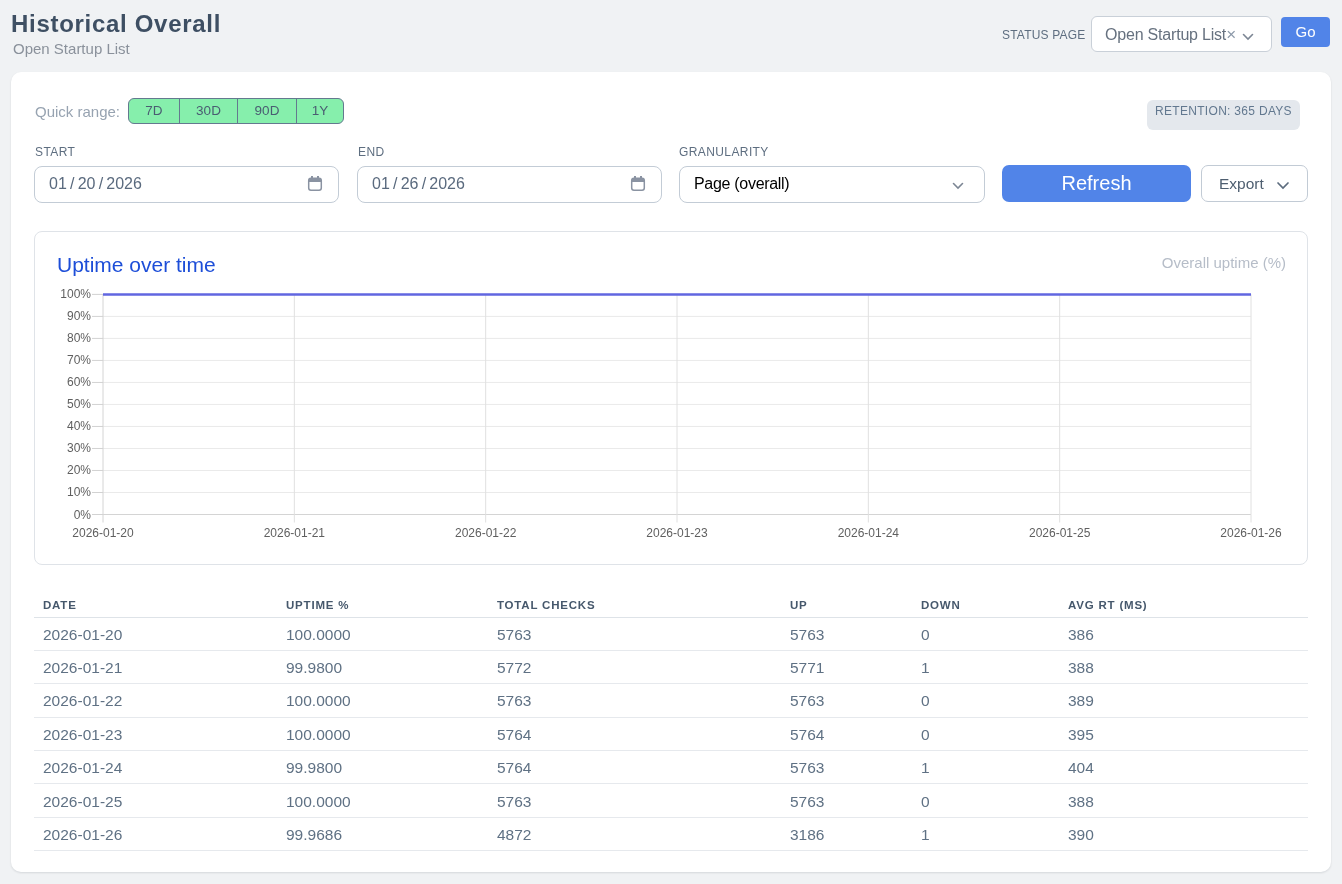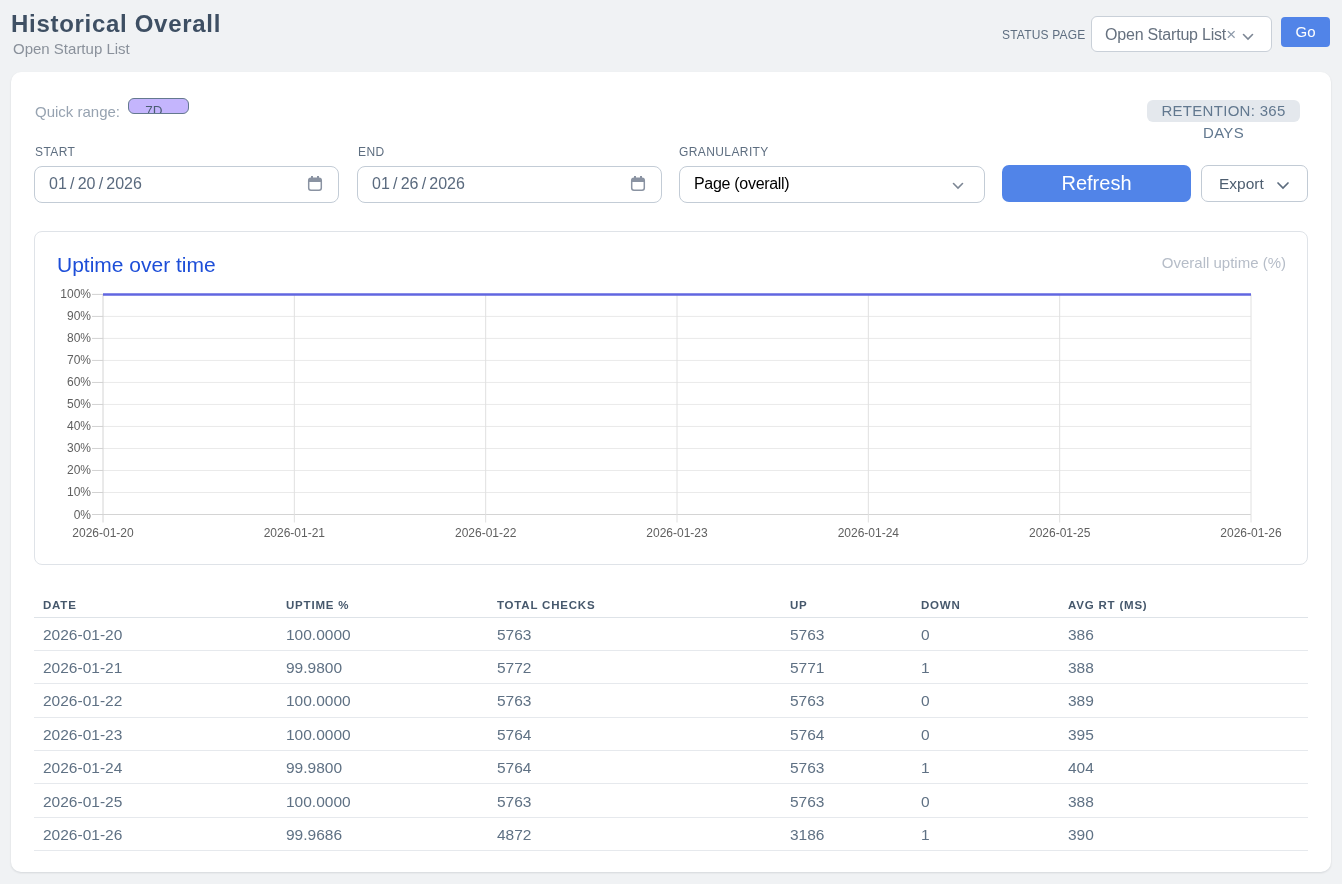--- a/index.html
+++ b/index.html
@@ -8,24 +8,24 @@
 .abs { position:absolute; }
 .h1 { left:11px; top:10px; font-size:24px; font-weight:bold; color:#3e4f63; letter-spacing:0.7px; }
 .sub { left:13px; top:40px; font-size:15px; color:#8a919b; }
 .statuslab { left:1002px; top:28px; font-size:12px; letter-spacing:0.2px; color:#5e6e80; }
 .selbox { left:1091px; top:16px; width:181px; height:36px; background:#fff; border:1px solid #c9d0d8; border-radius:6px; }
 .selbox .txt { position:absolute; left:13px; top:8px; font-size:16px; letter-spacing:-0.2px; color:#66717f; }
 .selbox .x { font-size:17px; color:#8c99a9; margin-left:0px; }
 .gobtn { left:1281px; top:17px; width:49px; height:30px; background:#5184e8; border-radius:4px; color:#fff; font-size:15px; text-align:center; line-height:30px; }
 .card { left:11px; top:72px; width:1320px; height:800px; background:#fff; border-radius:10px; box-shadow:0 1px 2px rgba(16,24,40,.07), 0 1px 3px rgba(16,24,40,.05); }
 .qr { left:35px; top:103px; font-size:15px; color:#97a3b1; }
-.btngroup { left:128px; top:98px; height:16px; display:flex; border:1px solid #64798f; border-radius:6px; background:#c4b5fd; overflow:hidden;flex-direction:column; }
+.btngroup { left:128px; top:98px; height:26px; display:flex; border:1px solid #64798f; border-radius:6px; background:#86efac; overflow:hidden; }
 .btngroup div { font-size:13.5px; color:#4a5d72; text-align:center; line-height:24px; border-left:1px solid #64798f; }
 .btngroup div:first-child { border-left:none; }
-.badge { left:1147px; top:100px; width:153px; height:22px; line-height:22px; text-align:center; background:#e4e8ed; border-radius:6px; font-size:15px; letter-spacing:0.3px; color:#62788f; }
+.badge { left:1147px; top:100px; width:153px; height:30px; line-height:22px; text-align:center; background:#e4e8ed; border-radius:6px; font-size:12px; letter-spacing:0.3px; color:#62788f; }
 .flab { font-size:12px; letter-spacing:0.4px; color:#5e6e80; top:145px; }
 .input { top:166px; height:37px; background:#fff; border:1px solid #c3ccd6; border-radius:8px; }
 .input .val { position:absolute; left:14px; top:8px; font-size:16px; color:#5a6a7e; }
 .refresh { left:1002px; top:165px; width:189px; height:37px; background:#5184e8; border-radius:7px; color:#fff; font-size:20px; text-align:center; line-height:37px; }
 .export { left:1201px; top:165px; width:107px; height:37px; background:#fff; border:1px solid #c2cbd5; border-radius:7px; font-size:15.5px; color:#4e5e70; text-align:center; line-height:35px; }
 .chartcard { left:34px; top:231px; width:1274px; height:334px; background:#fff; border:1px solid #dfe3e8; border-radius:8px; }
 .ctitle { left:22px; top:21px; font-size:21px; font-weight:normal; color:#1d4ed8; }
 .clegend { right:21px; top:22px; font-size:15px; color:#b6bdc8; }
 table.tbl { position:absolute; left:34px; top:593px; width:1274px; border-collapse:collapse; table-layout:fixed; }
 table.tbl th { font-size:11.5px; font-weight:bold; letter-spacing:0.8px; color:#46586c; text-align:left; padding:0 0 0 9px; height:24px; border-bottom:1px solid #dee3e8; }

